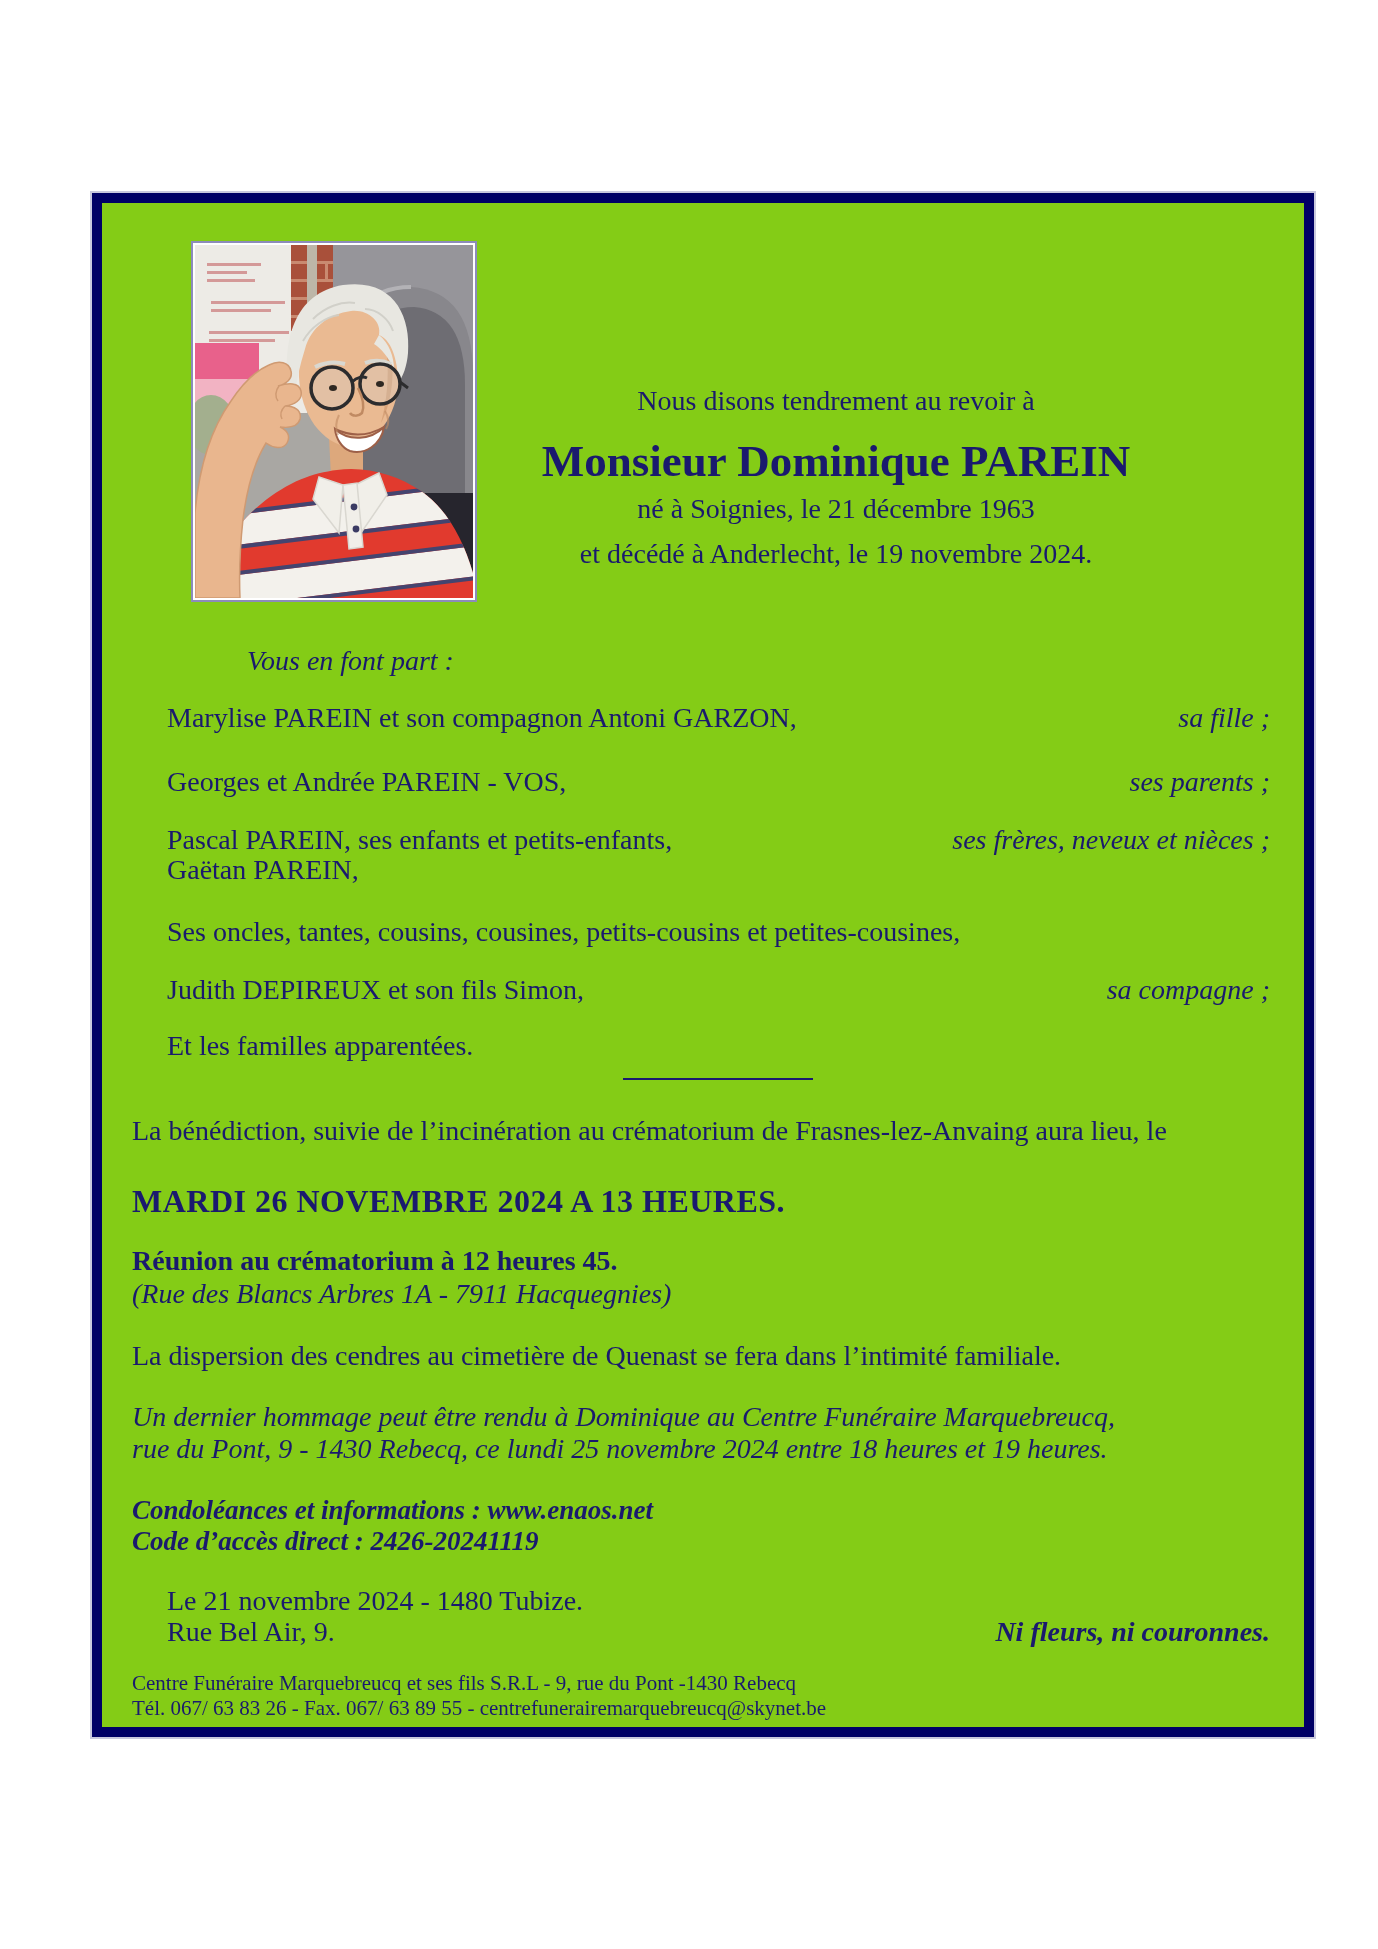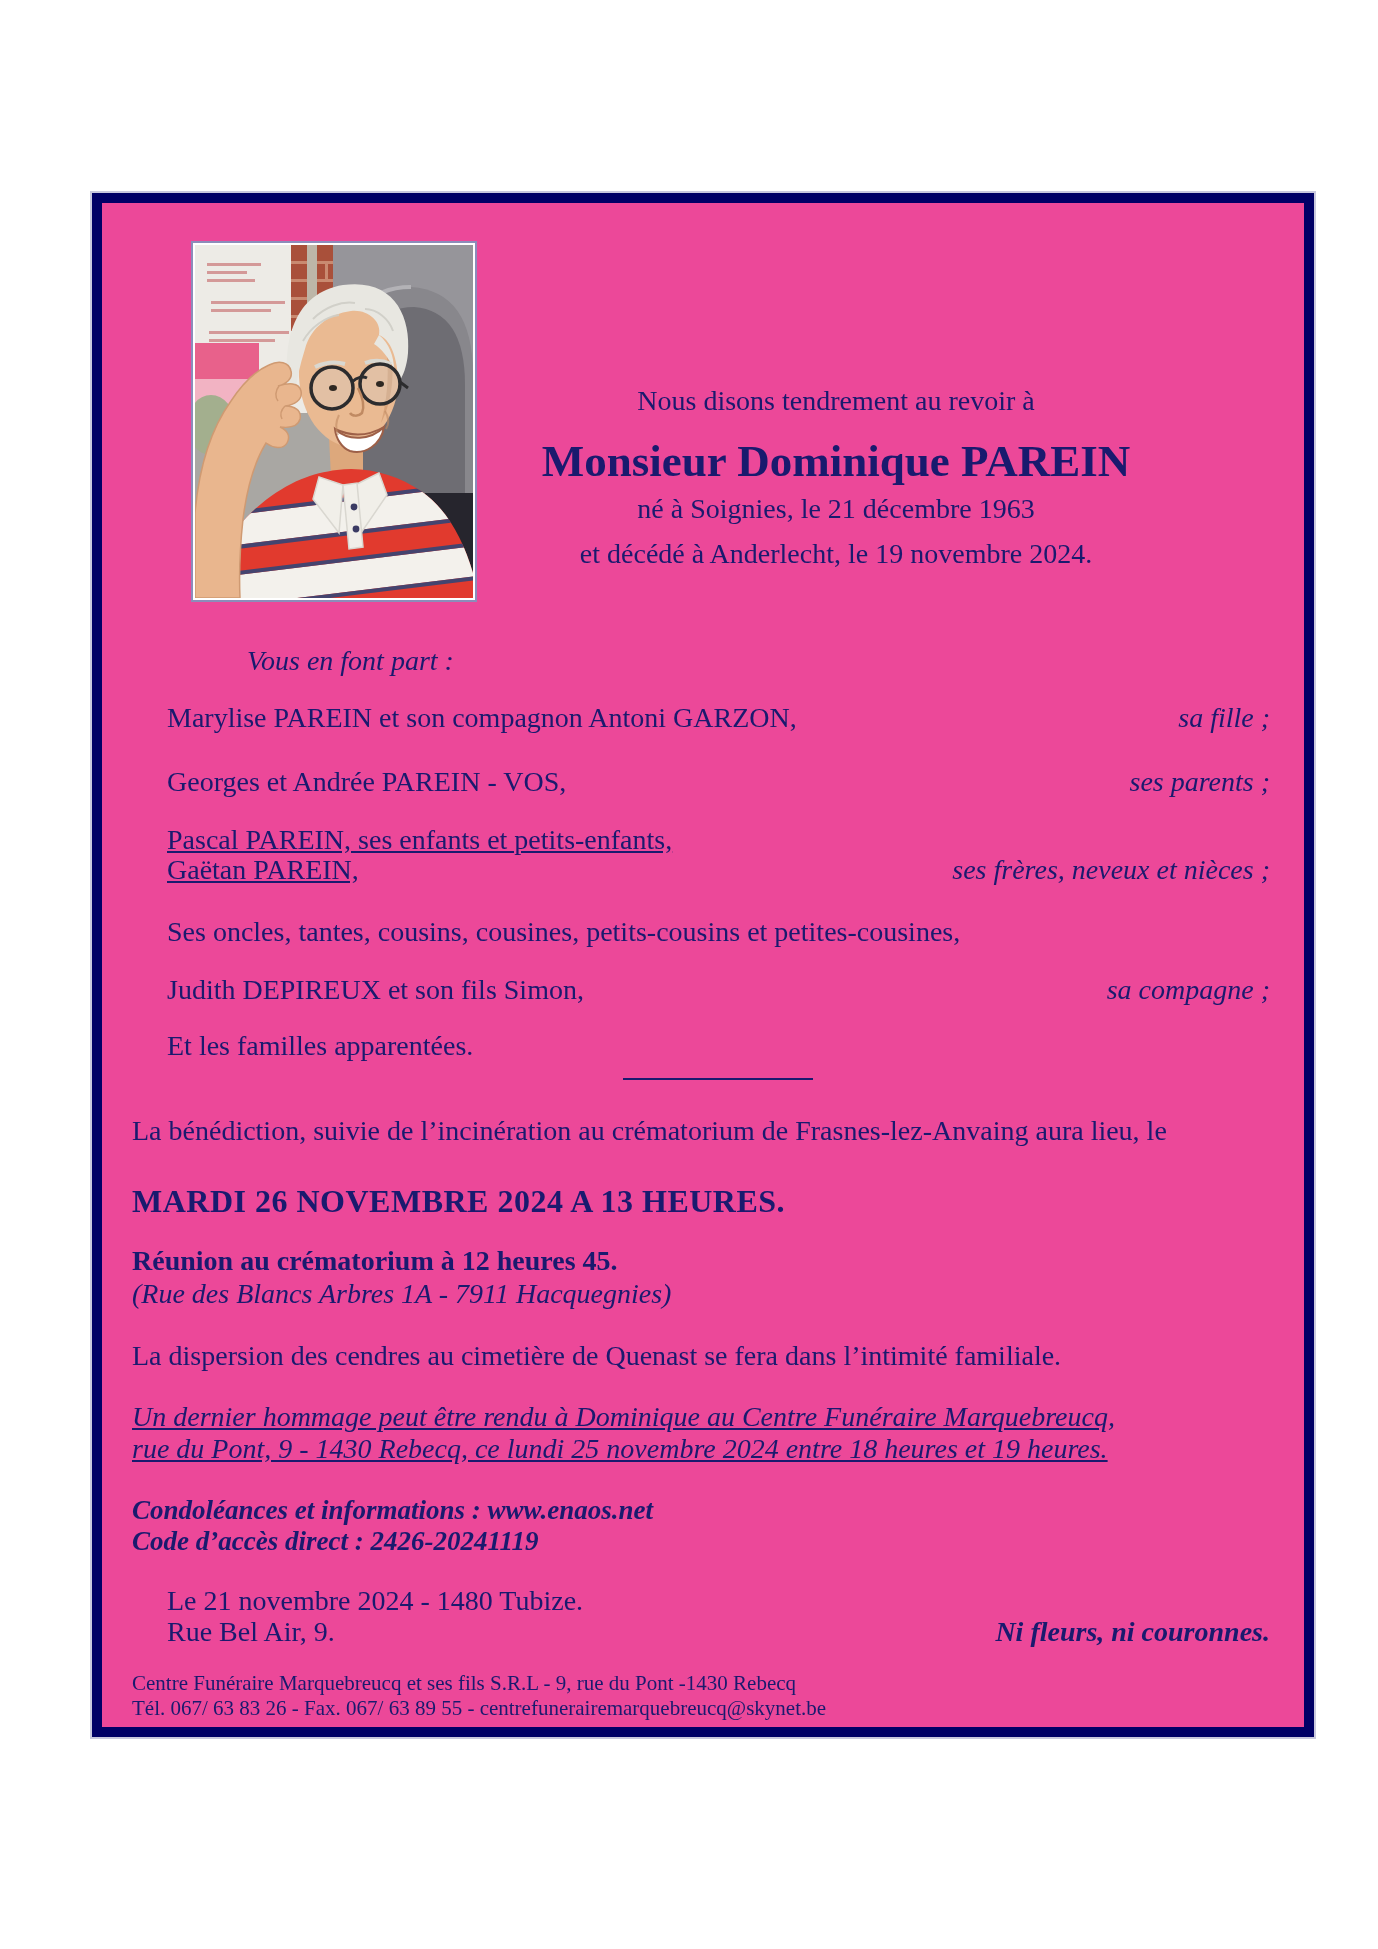--- a/index.html
+++ b/index.html
@@ -1,35 +1,35 @@
 <!DOCTYPE html>
 <html><head>
 <meta charset="utf-8">
 <style>
   html,body{margin:0;padding:0;background:#ffffff;}
   .page{position:relative;width:1378px;height:1949px;background:#ffffff;overflow:hidden;
         font-family:"Liberation Serif","DejaVu Serif",serif;color:#1a1a6e;}
   .frame{position:absolute;left:92px;top:193px;width:1202px;height:1524px;
-         border:10px solid #000066;outline:2px solid #c9c9de;background:#ec4899;}
+         border:10px solid #000066;outline:2px solid #c9c9de;background:#84cc16;}
   .line{position:absolute;white-space:nowrap;}
   .hc{left:283px;width:902px;text-align:center;}         
   .c{left:30px;width:1172px;}          
   .t-body{font-size:28px;}
   .t-title{font-size:45px;font-weight:bold;}
   .t-mardi{font-size:32px;font-weight:bold;letter-spacing:.5px;}
   .t-reunion{font-size:28px;font-weight:bold;}
   .t-italic{font-style:italic;font-size:28px;}
   .t-hommage{font-style:italic;font-size:28px;line-height:32px;}
   .t-condo{font-size:27px;font-weight:bold;font-style:italic;}
   .t-footer{font-size:21px;}
   .row{position:absolute;left:65px;width:1103px;display:flex;justify-content:space-between;
-       align-items:flex-end;font-size:28px;line-height:30px;}
+       align-items:flex-start;font-size:28px;line-height:30px;}
   .rel{font-style:italic;white-space:nowrap;}
   .names{white-space:nowrap;}
-  .blk{display:block;text-decoration:underline;}
+  .blk{display:block;}
   .divider{position:absolute;left:521px;width:190px;border-top:2px solid #1a1a6e;}
   .photo{position:absolute;left:89px;top:38px;width:278px;height:353px;
          padding:2px;border:2px solid #8c8cba;background:#ffffff;}
   .photo svg{display:block;width:278px;height:353px;}
 </style>
 </head>
 <body>
 
 <div class="page">
   <div class="frame">

